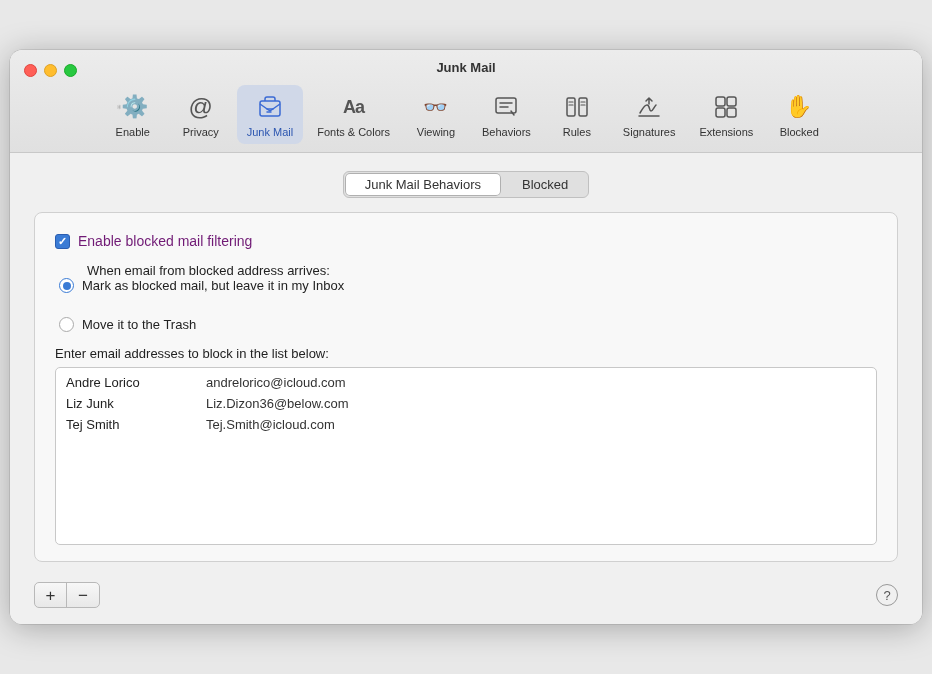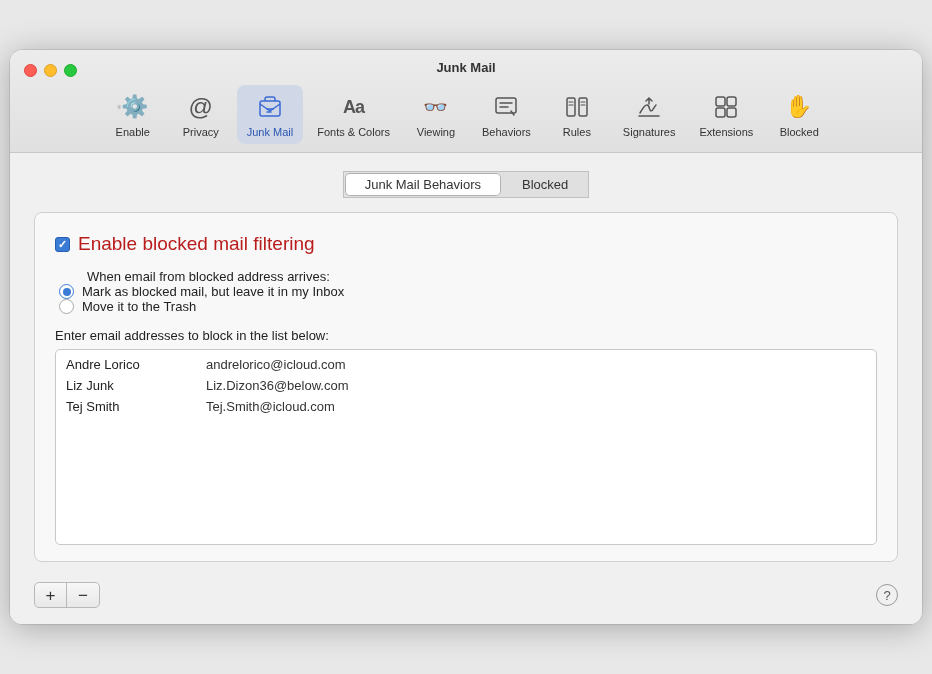--- a/index.html
+++ b/index.html
@@ -122,21 +122,21 @@
     
     .segmented-control {
       display: flex;
       justify-content: center;
     }
 
     .segmented-control-inner {
       display: flex;
       background: #e0e0e0;
       border: 1px solid #c0c0c0;
-      border-radius: 0;
+      border-radius: 6px;
       overflow: hidden;
     }
 
     .seg-btn {
       padding: 4px 20px;
       font-size: 13px;
       cursor: pointer;
       border: none;
       background: transparent;
       color: #333;
@@ -184,37 +184,37 @@
     }
 
     .checkbox-custom .checkmark {
       color: white;
       font-size: 11px;
       font-weight: bold;
       line-height: 1;
     }
 
     .checkbox-label {
-      font-size: 19px;
-      color: #b91c1c;
+      font-size: 14px;
+      color: #701a75;
     }
 
     
     .section-label {
       font-size: 13px;
       color: #222;
       margin-top: 4px;
       margin-left: 32px;
     }
 
     
     .radio-group {
       display: flex;
       flex-direction: column;
-      gap: 0;
+      gap: 24px;
       margin-left: 4px;
     }
 
     .radio-row {
       display: flex;
       align-items: center;
       gap: 8px;
       cursor: pointer;
     }
 

